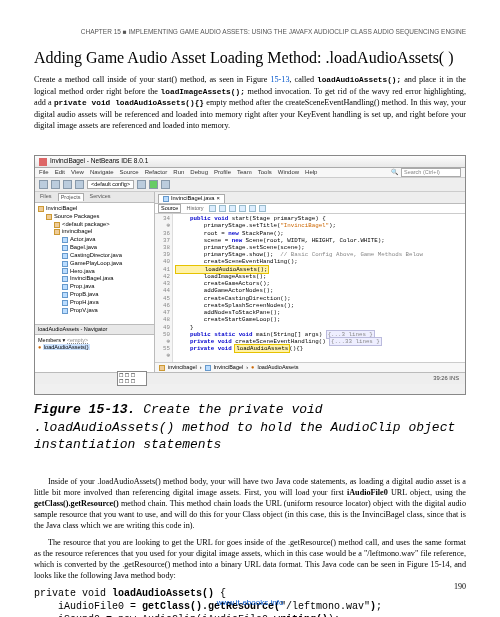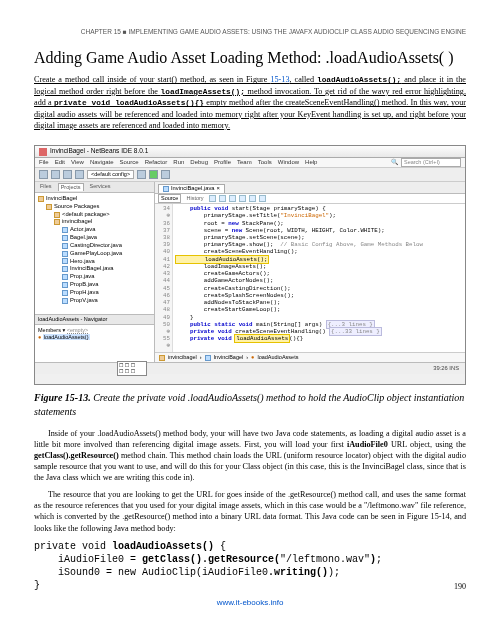--- a/index.html
+++ b/index.html
@@ -1,19 +1,19 @@
 <!DOCTYPE html>
 <html><head>
 <meta charset="utf-8">
 <style>
   * { margin: 0; padding: 0; box-sizing: border-box; }
   body { width: 500px; height: 617px; background: #fff; font-family: Georgia, serif; color: #000; padding: 28px 34px 10px 34px; font-size: 8.2px; line-height: 1.35; position: relative; }
   .chapter-header { text-align: right; font-size: 6.5px; color: #555; margin-bottom: 10px; font-family: Arial, sans-serif; }
   h2 { font-family: Georgia, serif; font-weight: normal; font-size: 16px; margin-bottom: 6px; }
-  .intro-para { margin-bottom: 14px; text-align: justify; text-decoration: underline; }
+  .intro-para { margin-bottom: 24px; text-align: justify; }
   .bold { font-weight: bold; }
   .mono { font-family: "Courier New", monospace; font-size: 7.8px; }
   .ide-frame { border: 1px solid #888; background: #f0f0f0; width: 100%; height: 240px; margin: 4px 0 6px 0; position: relative; overflow: hidden; font-family: Arial, sans-serif; font-size: 6.5px; }
   .ide-titlebar { height: 12px; background: linear-gradient(#fdfdfd,#e8e8e8); border-bottom: 1px solid #aaa; display: flex; align-items: center; padding: 0 4px; gap: 3px; }
   .ide-titlebar .icon { width: 8px; height: 8px; background: #d66; }
   .ide-menubar { height: 10px; background: #f7f7f7; border-bottom: 1px solid #ccc; display: flex; align-items: center; gap: 6px; padding: 0 4px; font-size: 6px; color: #333; }
   .ide-toolbar { height: 14px; background: #eee; border-bottom: 1px solid #ccc; display: flex; align-items: center; gap: 3px; padding: 0 4px; }
   .tool-icon { width: 9px; height: 9px; background: #bcd; border: 1px solid #89a; }
   .ide-body { display: flex; height: calc(100% - 58px); }
   .ide-left { width: 120px; border-right: 1px solid #bbb; display: flex; flex-direction: column; }
@@ -39,21 +39,21 @@
   .gutter { width: 18px; background: #f5f5f5; border-right: 1px solid #ddd; text-align: right; padding: 1px 2px 1px 0; color: #888; line-height: 1.25; }
   .code { flex: 1; padding: 1px 3px; line-height: 1.25; white-space: pre; }
   .kw { color: #0000cc; font-weight: bold; }
   .str { color: #cc6600; }
   .cmt { color: #888; }
   .hilite { background: #fff2a8; outline: 1px solid #e6c200; padding: 0 1px; }
   .breadcrumb { height: 10px; border-top: 1px solid #ccc; background: #f7f7f7; font-size: 5.5px; display: flex; align-items: center; gap: 3px; padding: 0 4px; }
   .statusbar { height: 12px; border-top: 1px solid #bbb; background: #eee; font-size: 5.8px; display: flex; align-items: center; justify-content: flex-end; padding: 0 6px; color: #444; }
   .search-box { margin-left: auto; display: flex; align-items: center; gap: 2px; }
   .search-field { background: #fff; border: 1px solid #aaa; height: 9px; width: 60px; font-size: 5.5px; padding: 0 2px; color: #888; }
-  .caption { font-style: italic; font-size: 10px; margin-bottom: 10px; }
+  .caption { font-style: italic; font-size: 13px; margin-bottom: 22px; font-family: Liberation Mono, monospace; }
   .caption .fig-label { font-weight: bold; font-style: italic; }
   p.body { margin-bottom: 6px; text-align: justify; }
   p.body.indent { text-indent: 14px; }
   .code-block { font-family: "Courier New", monospace; font-size: 10px; white-space: pre; line-height: 1.3; margin: 4px 0 8px 0; }
   .page-num { position: absolute; bottom: 24px; right: 34px; font-size: 8px; }
   .footer-link { position: absolute; bottom: 8px; left: 0; width: 500px; text-align: center; font-size: 8px; color: #0055cc; font-family: Arial, sans-serif; }
   .tiny-pop { position: absolute; left: 82px; top: 36px; width: 30px; background: #fff; border: 1px solid #888; font-size: 5px; padding: 1px; line-height: 1.1; }
 </style>
 </head>
 <body>

